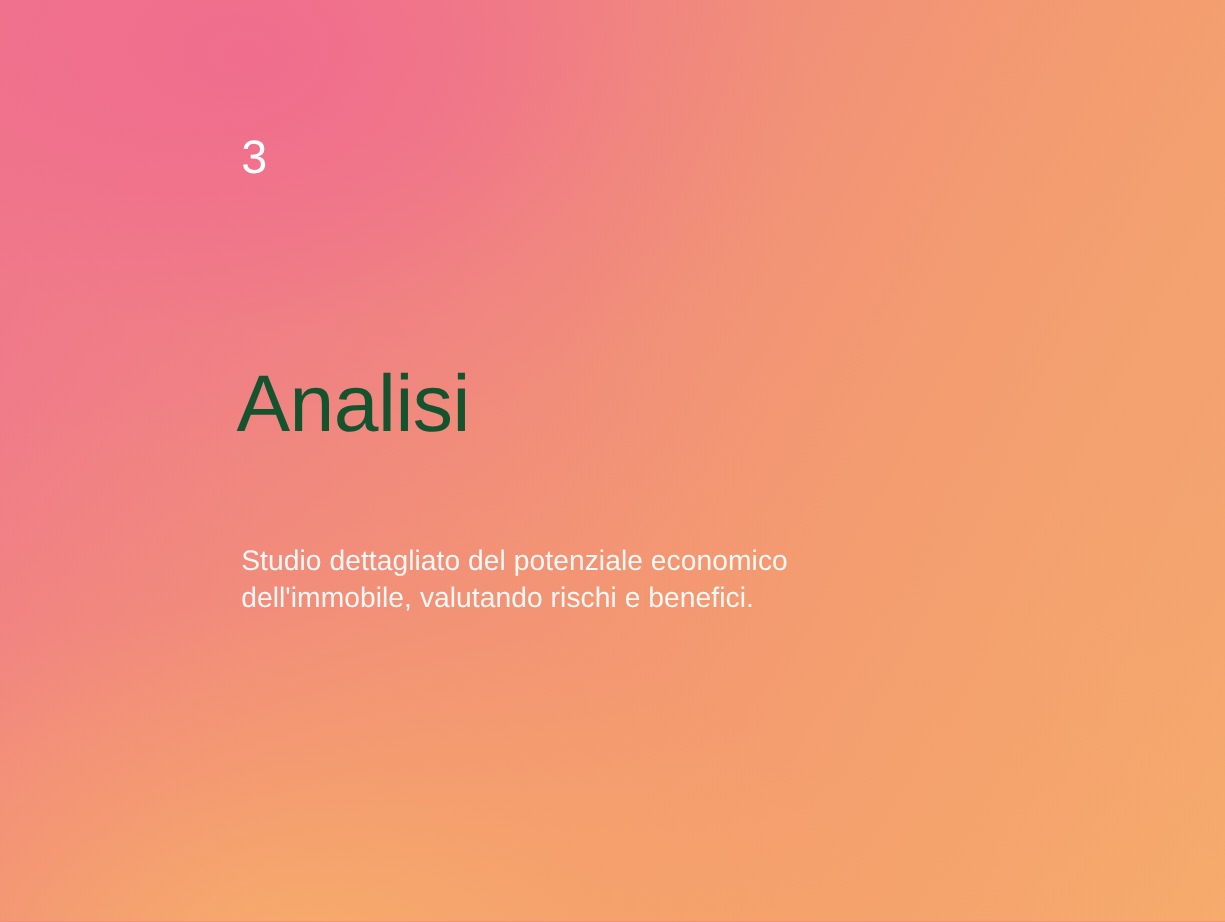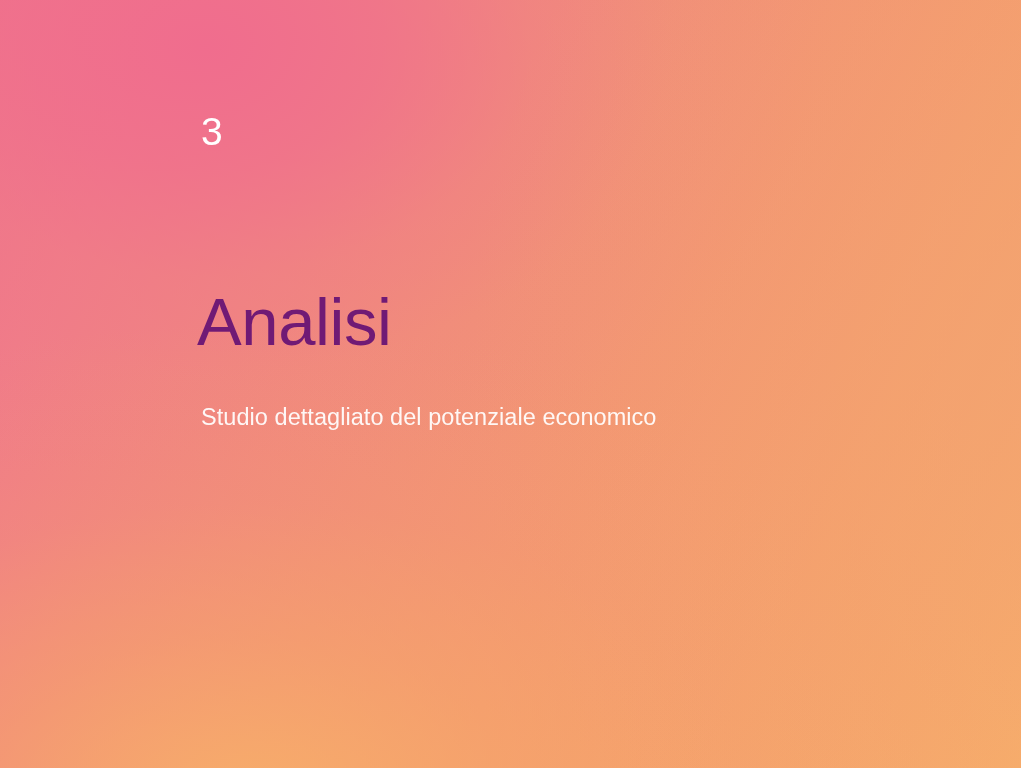--- a/index.html
+++ b/index.html
@@ -85,41 +85,41 @@
     left: 0;
     color: #ffffff;
     font-size: 39px;
     font-weight: 400;
     letter-spacing: 0.5px;
     line-height: 1;
   }
 
   .heading {
     position: absolute;
-    top: 243px;
+    top: 258px;
     left: -4px;
-    color: #701a75;
+    color: #14532d;
     font-size: 67px;
     font-weight: 300;
     line-height: 1.0;
     letter-spacing: -0.4px;
     white-space: nowrap;
   }
 
   .heading-line {
     display: block;
   }
 
   .heading-line + .heading-line {
     margin-top: 1px;
   }
 
   .subtitle {
     position: absolute;
-    top: 402px;
+    top: 452px;
     left: 0;
     color: rgba(255, 255, 255, 0.93);
     font-size: 23.5px;
     font-weight: 400;
     line-height: 31px;
     letter-spacing: 0.05px;
     white-space: nowrap;
   }
 
   .subtitle-line {
@@ -139,16 +139,17 @@
   <div class="content">
 
     <div class="section-number">3</div>
 
     <h1 class="heading">
       <span class="heading-line">Analisi</span>
     </h1>
 
     <div class="subtitle">
       <span class="subtitle-line">Studio dettagliato del potenziale economico</span>
+      <span class="subtitle-line">dell'immobile, valutando rischi e benefici.</span>
     </div>
 
   </div>
 </div>
 
 </body></html>

